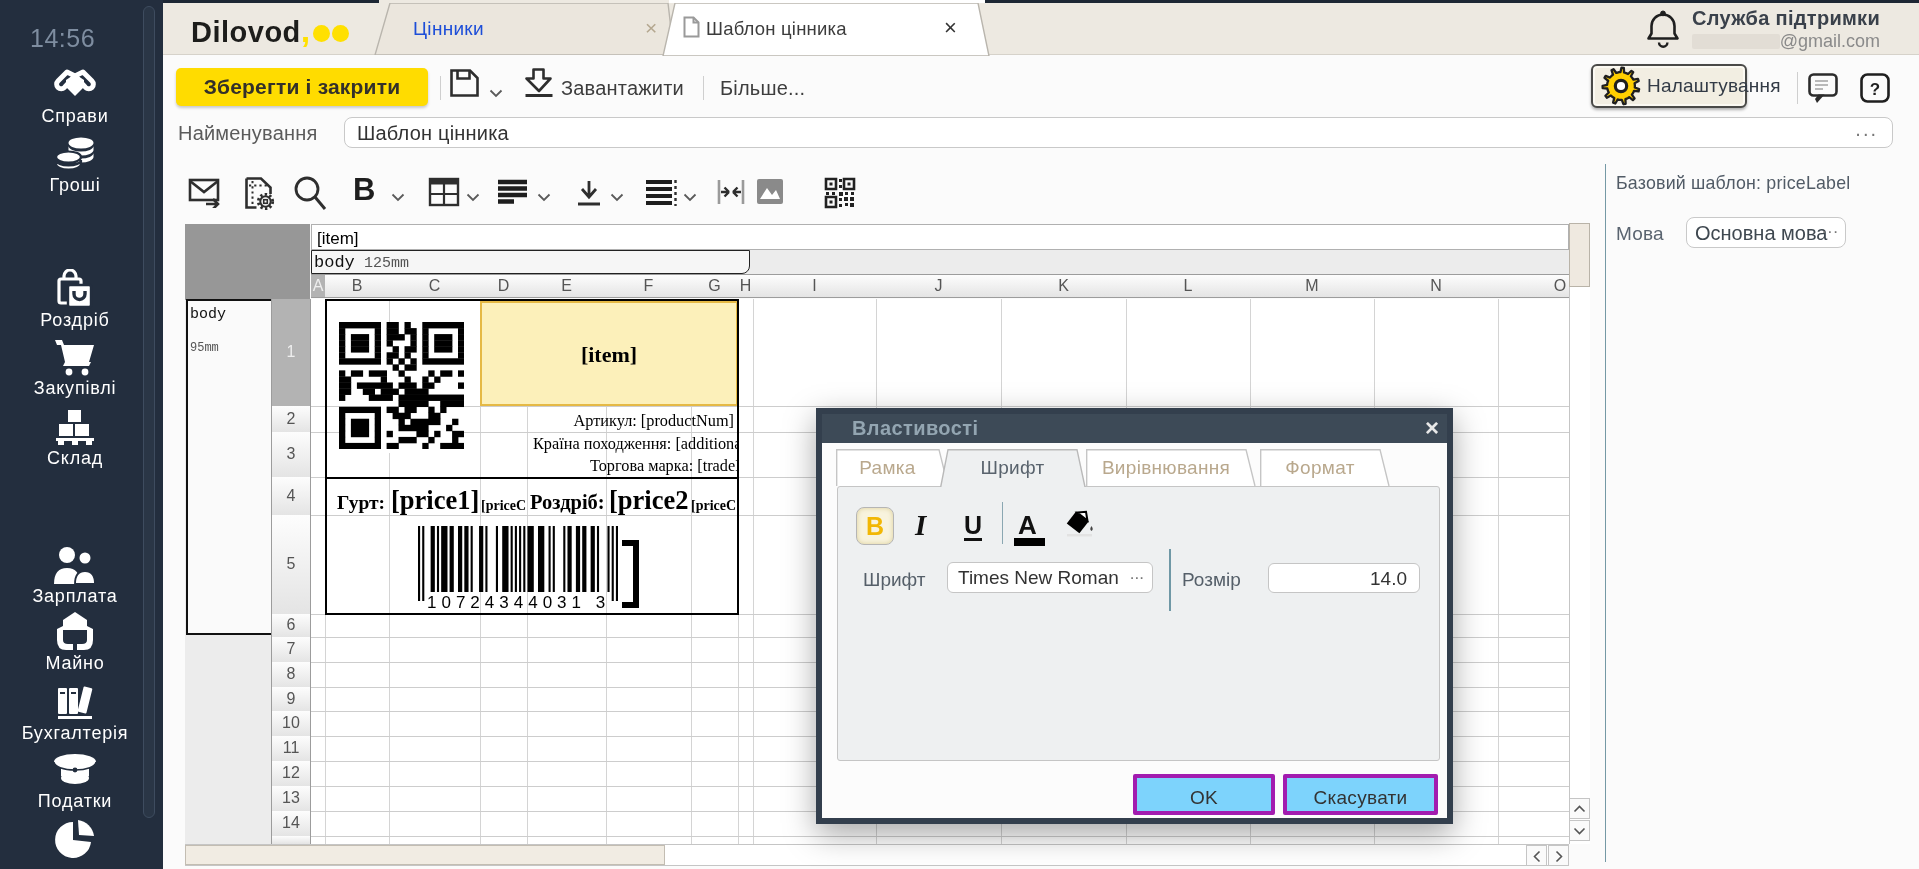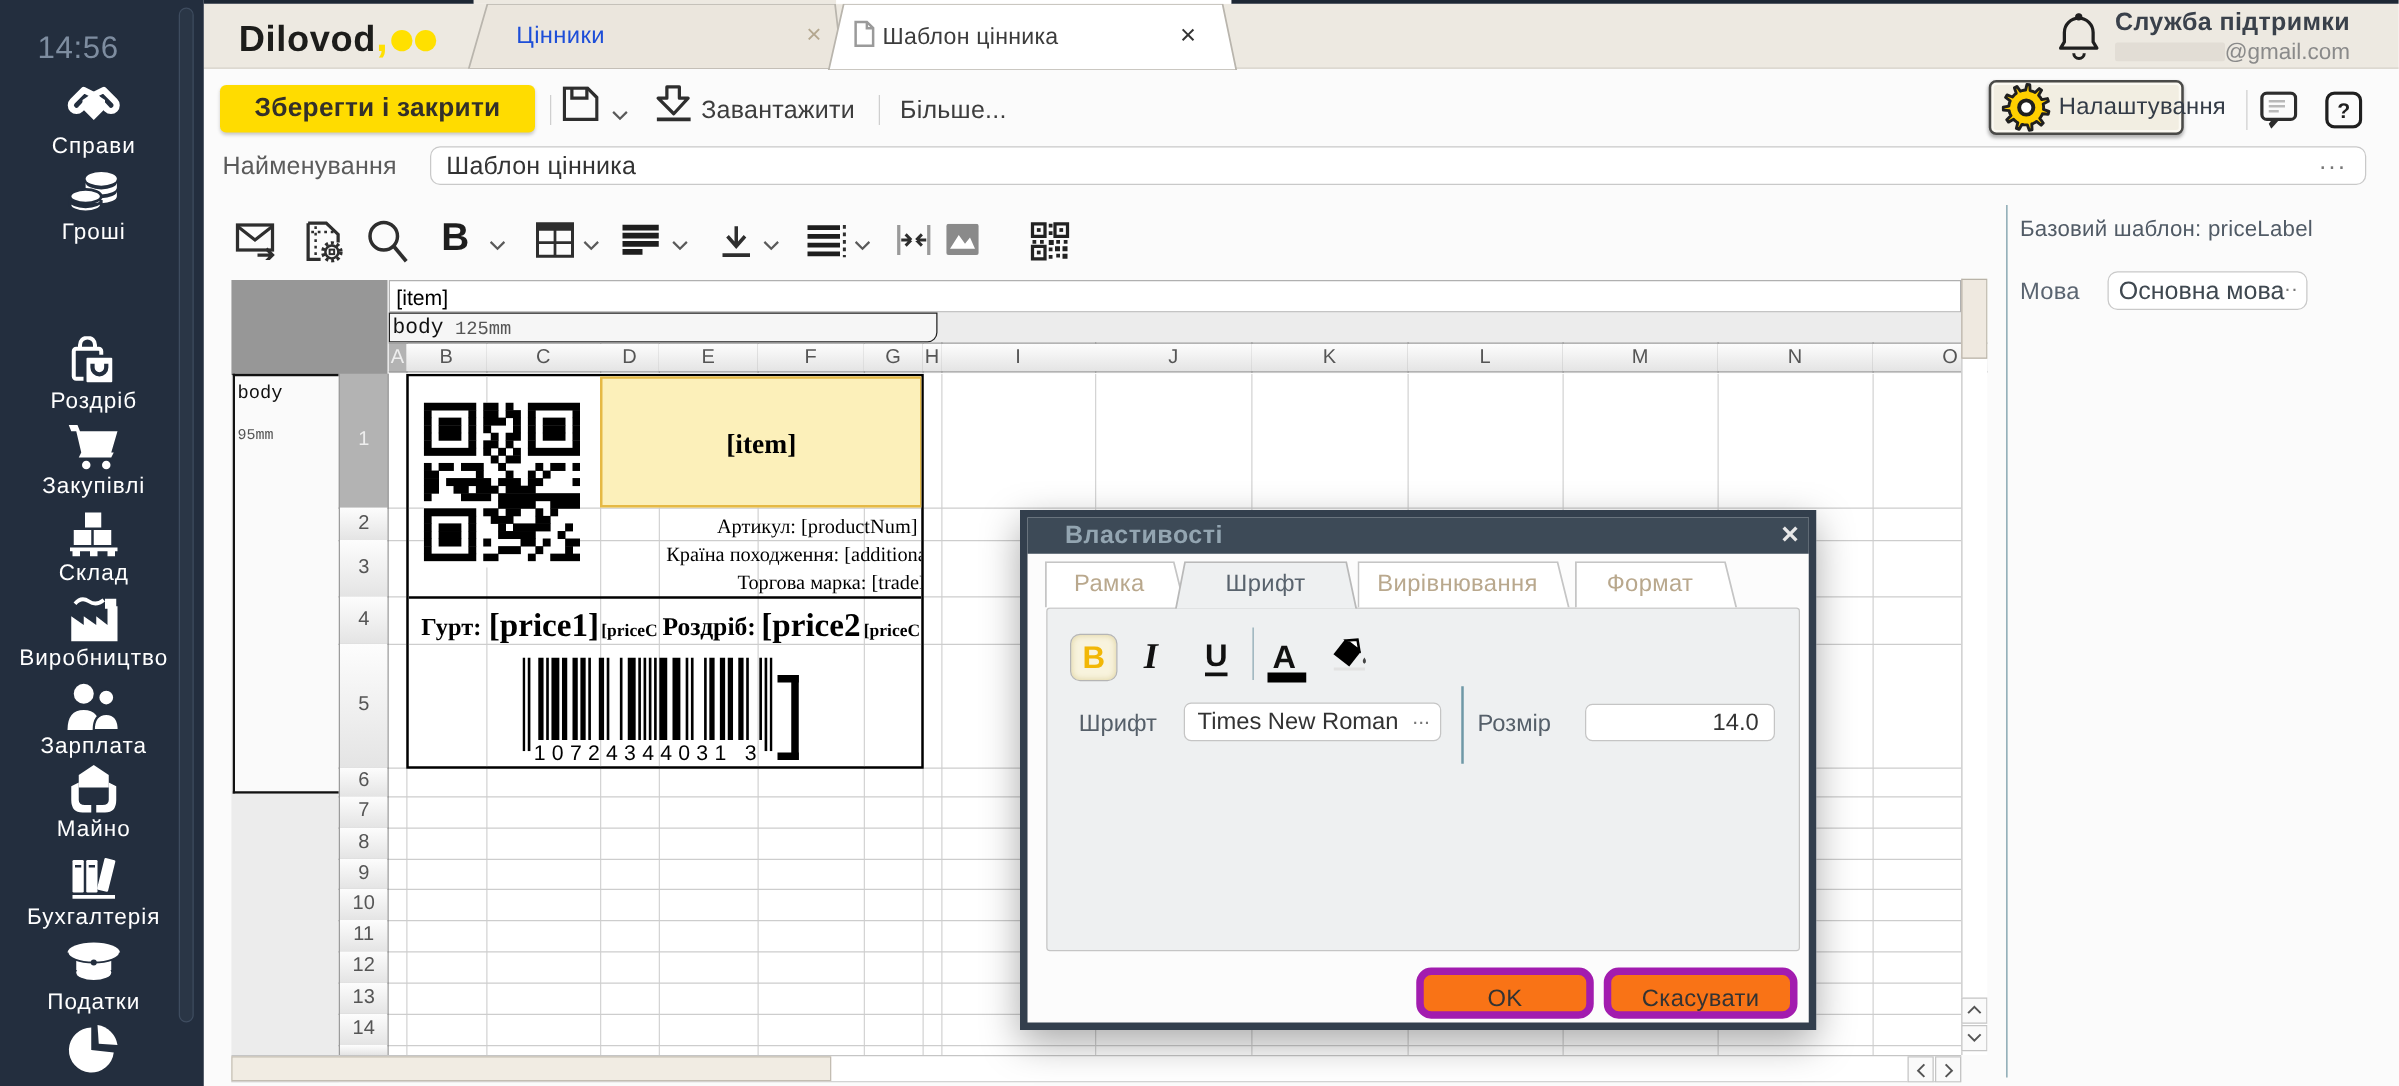--- a/index.html
+++ b/index.html
@@ -85,22 +85,22 @@
 #modal { left:816px; top:408px; width:637px; height:416px; background:#fcfcfc;
   border:6px solid #333f4d; box-shadow:0 10px 30px rgba(0,0,0,.35); z-index:20;}
 #mtitle { left:0; top:0; width:625px; height:29px; background:#3d4a57; }
 #mtitle .t { position:absolute; left:30px; top:3px; font-size:20px; font-weight:bold; color:#93a5b1; letter-spacing:.4px;}
 #mtitle .x { position:absolute; right:8px; top:0px; font-size:24px; font-weight:bold; color:#e8e8e8; }
 .mtabtxt { position:absolute; left:0; top:8px; text-align:center; font-size:19px; color:#b9a88d; letter-spacing:.3px;}
 .mtabtxt.act { color:#59636d; }
 #mpanel { left:15px; top:72px; width:603px; height:275px; background:#eef0f1;
   border:1px solid #c5c5c5; border-radius:3px; z-index:3;}
 .mi { position:absolute; z-index:7; }
-.mbtn { position:absolute; top:360px; height:41px; background:#f97316; border:6px solid #a21caf;
-  border-radius:12px; font-size:19px; color:#333; text-align:center; line-height:39px; letter-spacing:.3px; z-index:7;}
+.mbtn { position:absolute; top:360px; height:41px; background:#7dd3fc; border:4px solid #a21caf;
+  border-radius:2px; font-size:19px; color:#333; text-align:center; line-height:39px; letter-spacing:.3px; z-index:7;}
 #bBtn { left:34px; top:93px; width:38px; height:38px; background:#f8f3dd; border:1px solid #b5b5b5;
   border-radius:8px; box-shadow:inset 0 0 5px rgba(160,130,0,.3); text-align:center; z-index:7;}
 #bBtn .b { font-weight:bold; font-size:25px; color:#f2b705; line-height:36px; }
 </style>
 </head>
 <body>
 <div id="root">
   <div class="abs" style="left:163px;top:55px;width:1756px;height:814px;background:#fbfbfb;"></div>
   <div class="abs" style="left:163px;top:0;width:216px;height:3px;background:#1d2734;z-index:5;"></div>
     <div class="abs" style="left:985px;top:0;width:934px;height:3px;background:#1d2734;z-index:5;"></div>
@@ -182,30 +182,20 @@
 <div class="abs sbitem" style="top:406px;">
       <div style="height:42px;display:flex;align-items:center;justify-content:center;">
         <svg width="42" height="38" viewBox="0 0 42 38" fill="#fff">
           <rect x="14" y="2" width="13" height="12"></rect>
           <rect x="5" y="16" width="14" height="12"></rect>
           <rect x="21" y="16" width="14" height="12"></rect>
           <path d="M2 30 h38 v3 h-38 z M4 33 h6 v4 h-6 z M18 33 h6 v4 h-6 z M32 33 h6 v4 h-6 z"></path>
         </svg>
       </div>
       <span class="sblabel">Склад</span>
-    </div>
-<div class="abs sbitem" style="top:474px;">
-      <div style="height:42px;display:flex;align-items:center;justify-content:center;">
-        <svg width="42" height="40" viewBox="0 0 42 40" fill="#fff">
-          <path d="M3 38 V18 l10 7 v-7 l10 7 v-7 l9 7 V10 h8 v28 Z"></path>
-          <rect x="30" y="4" width="9" height="8"></rect>
-          <path d="M6 8 q5 -6 11 -2 q6 4 12 -1" stroke="#fff" stroke-width="3" fill="none"></path>
-        </svg>
-      </div>
-      <span class="sblabel">Виробництво</span>
     </div>
 <div class="abs sbitem" style="top:544px;">
       <div style="height:42px;display:flex;align-items:center;justify-content:center;">
         <svg width="44" height="38" viewBox="0 0 44 38" fill="#fff">
           <circle cx="14" cy="9" r="8"></circle>
           <path d="M1 38 q0 -16 13 -16 q13 0 13 16 Z"></path>
           <g>
             <circle cx="32" cy="12" r="6.4" stroke="#232e3e" stroke-width="1.8"></circle>
             <path d="M22 38 q0 -13 10 -13 q10 0 10 13 Z" stroke="#232e3e" stroke-width="1.8"></path>
           </g>

